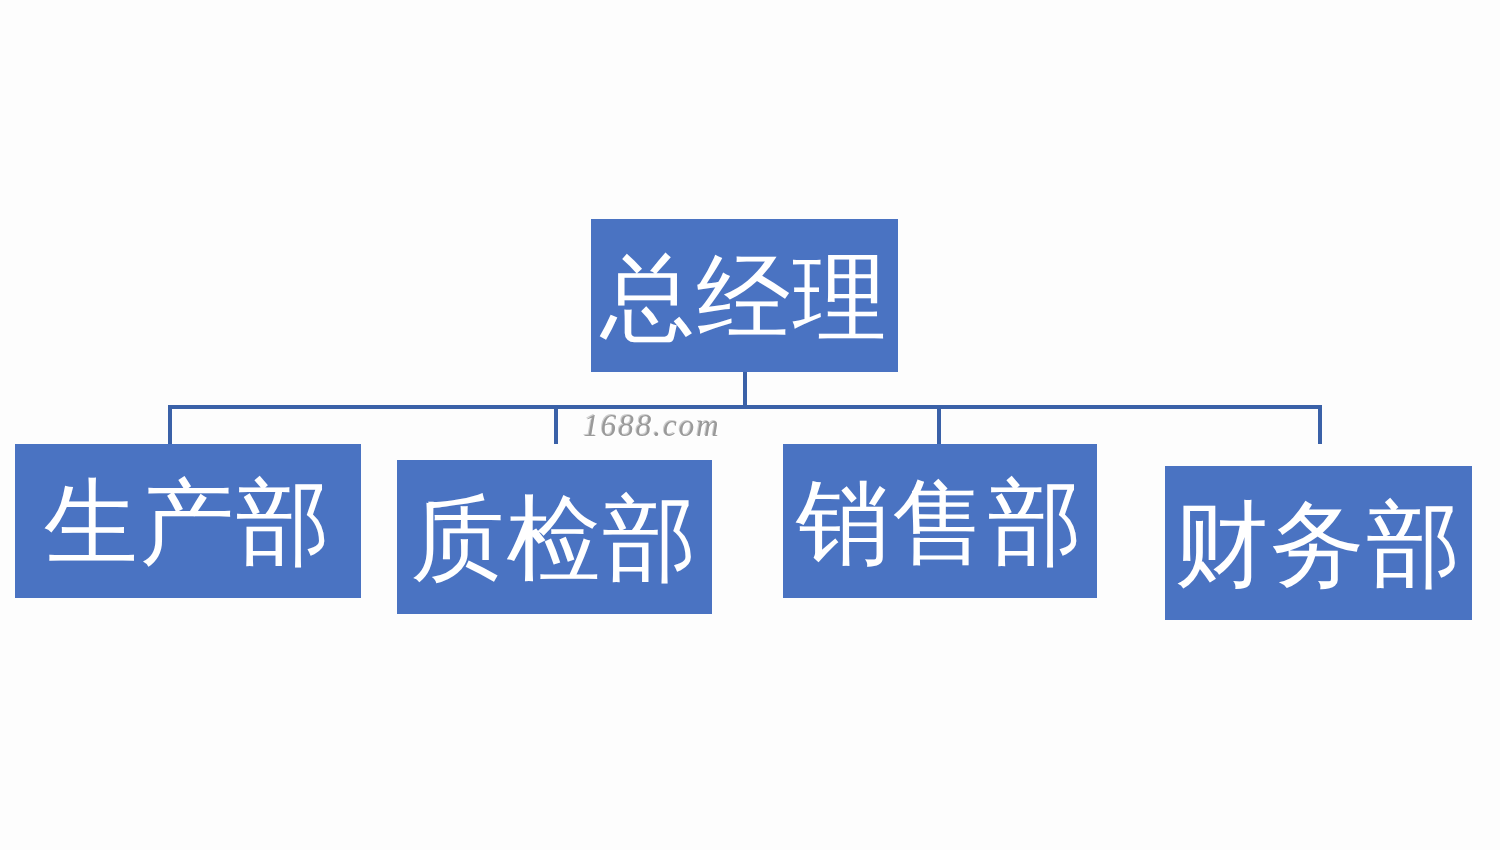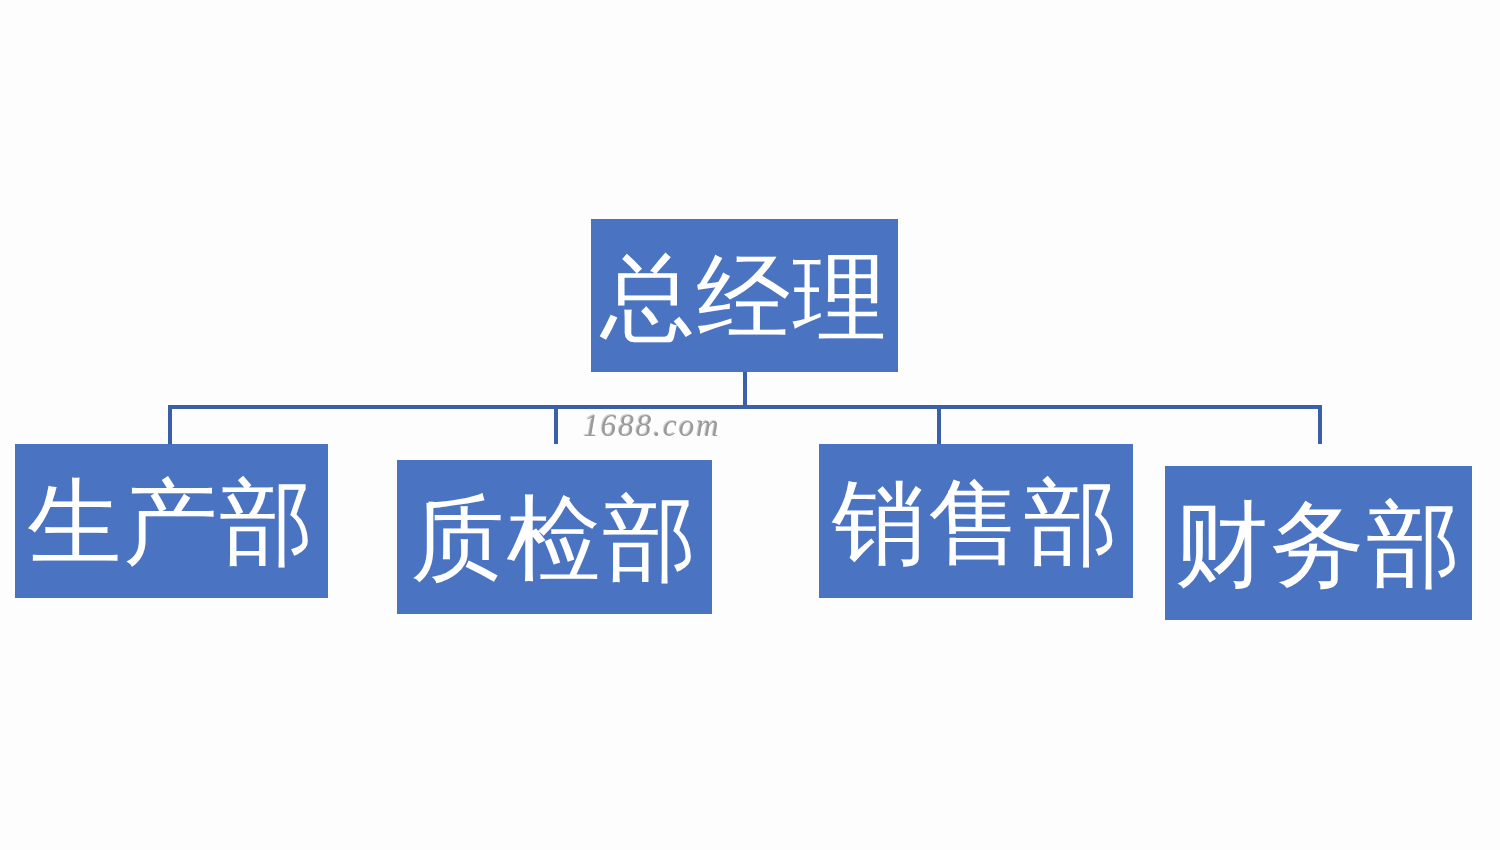--- a/index.html
+++ b/index.html
@@ -31,23 +31,23 @@
     text-align: center;
   }
   .node .node-label {
     font-size: 94px;
     line-height: 1;
     letter-spacing: 2px;
     white-space: nowrap;
     padding-top: 4px;
   }
   .node-root  { left: 591px;  top: 219px; width: 307px; height: 153px; }
-  .node-c0    { left: 15px;   top: 444px; width: 313px; height: 154px; }
+  .node-c0    { left: 15px;   top: 444px; width: 346px; height: 154px; }
   .node-c1    { left: 397px;  top: 460px; width: 315px; height: 154px; }
-  .node-c2    { left: 783px;  top: 444px; width: 314px; height: 154px; margin-left: 36px; }
+  .node-c2    { left: 783px;  top: 444px; width: 314px; height: 154px; }
   .node-c3    { left: 1165px; top: 466px; width: 307px; height: 154px; }
 
   .connector {
     position: absolute;
     background: var(--connector);
   }
   .conn-root-stem { left: 743px;  top: 372px; width: 4px;    height: 37px; }
   .conn-hbar      { left: 168px;  top: 405px; width: 1154px; height: 4px;  }
   .conn-drop-0    { left: 168px;  top: 405px; width: 4px;    height: 39px; }
   .conn-drop-1    { left: 554px;  top: 405px; width: 4px;    height: 39px; }

